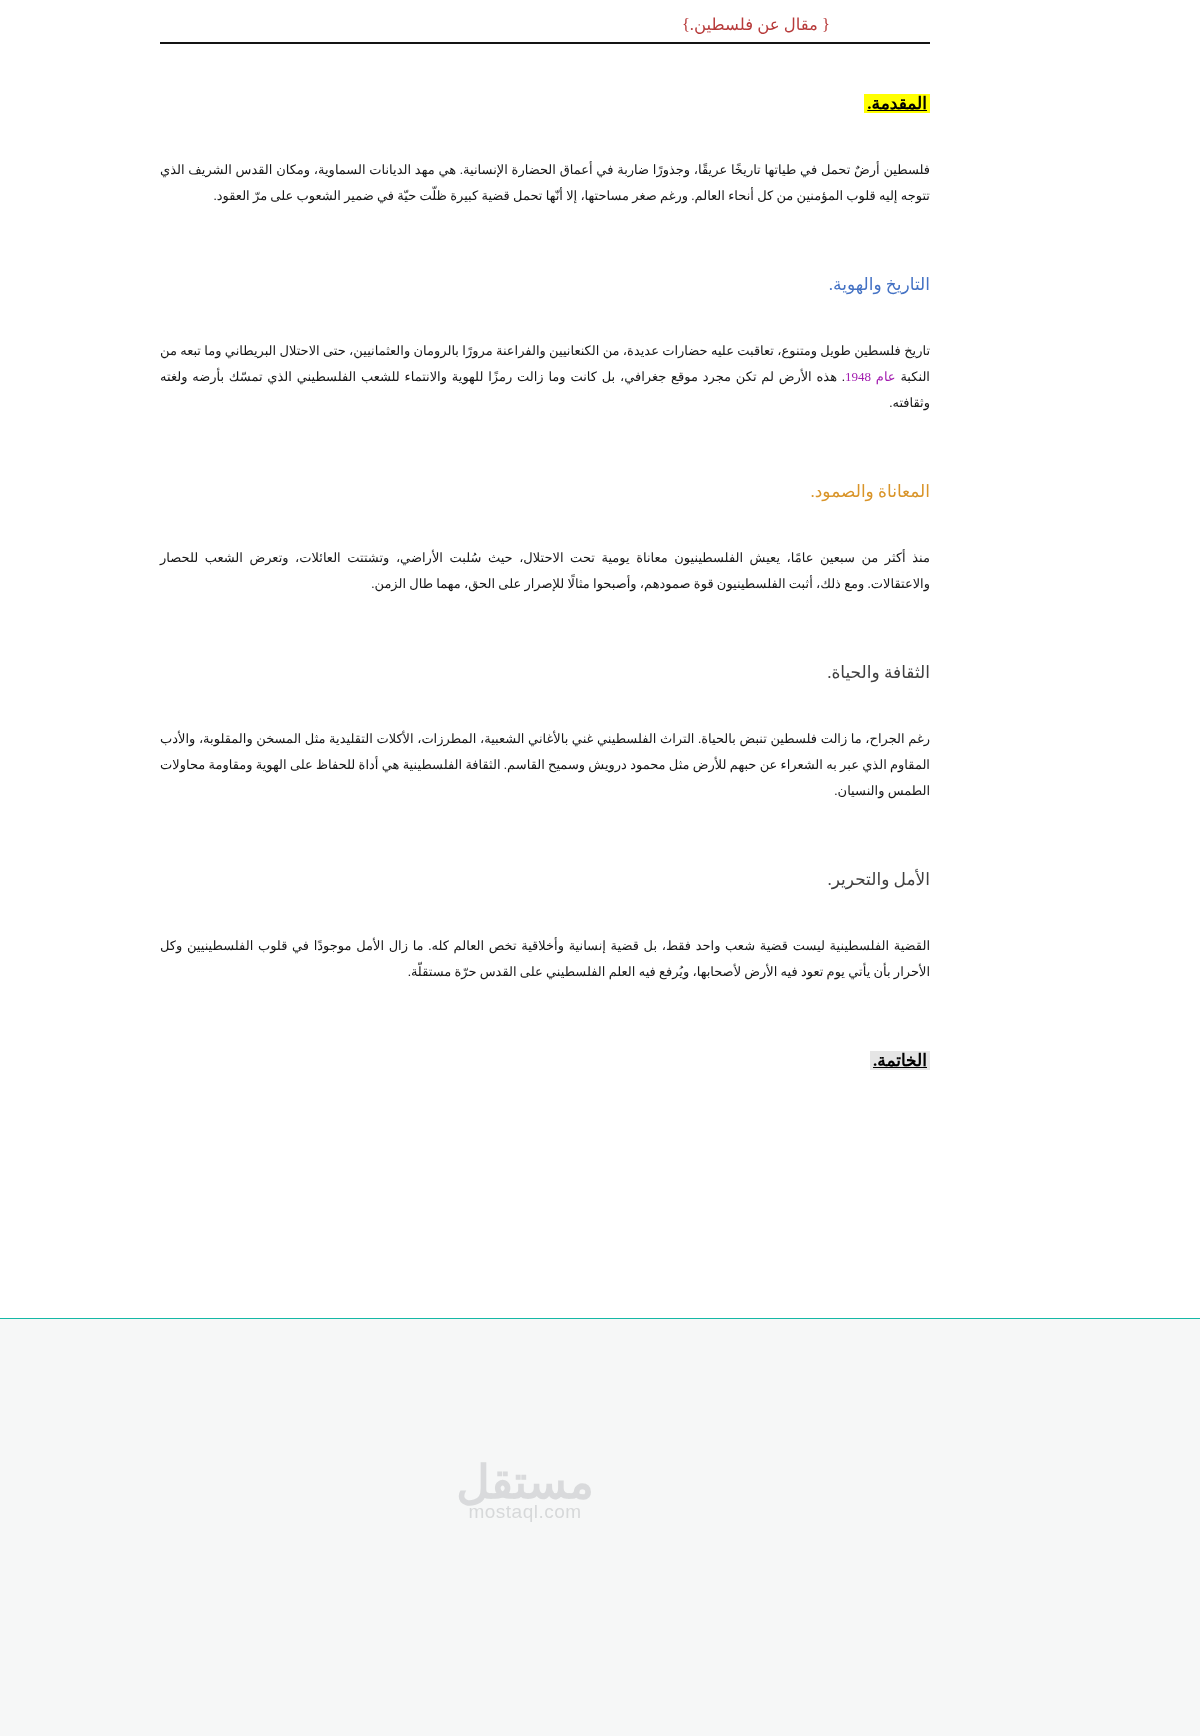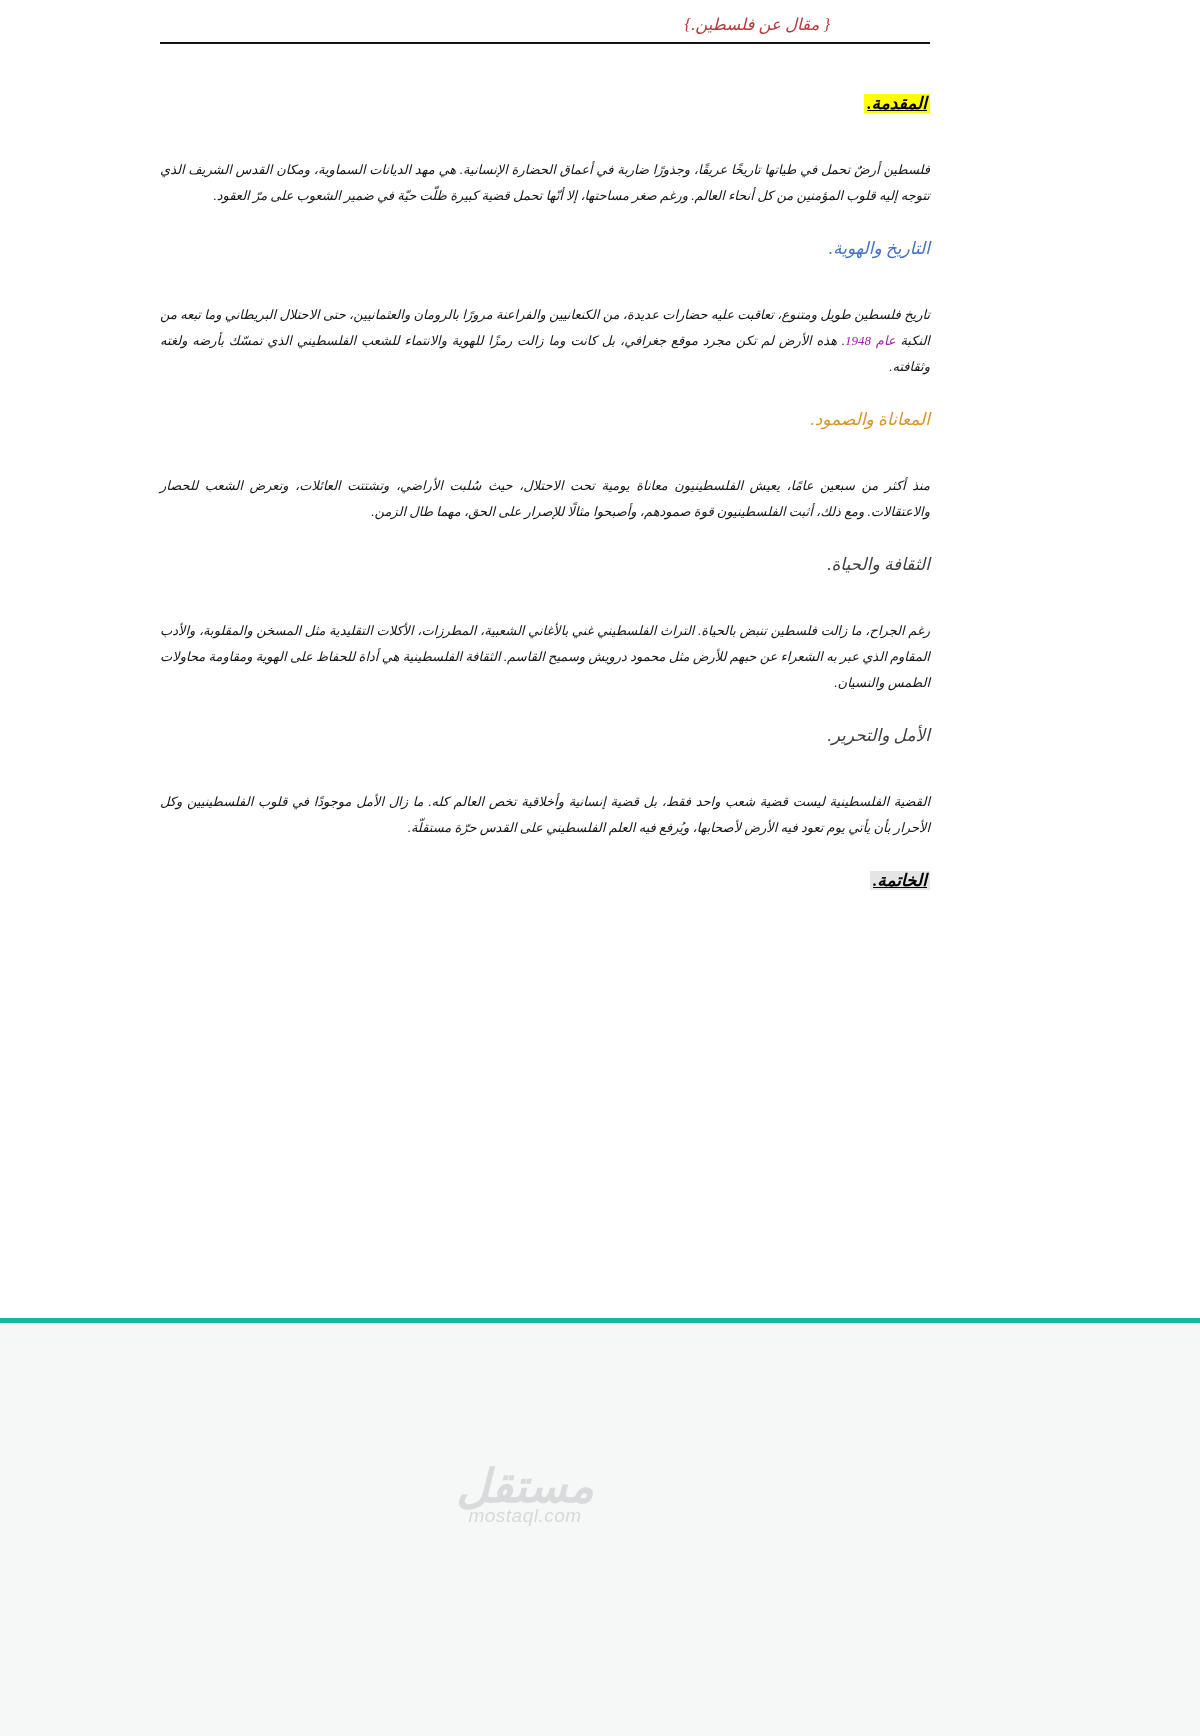--- a/index.html
+++ b/index.html
@@ -6,52 +6,51 @@
   html, body { background:#ffffff; }
   .canvas {
     position:relative;
     width:1200px; height:1736px;
     margin:0 auto;
     background:#ffffff;
     direction:rtl;
     font-family:"Liberation Serif","DejaVu Serif",serif;
     color:#151515;
     overflow:hidden;
-    font-style:italic;
   }
   .page-one { height:1318px; padding:14px 270px 0 160px; }
   .doc-header-title {
     font-size:16.5px;
     color:#b73a3a;
     text-align:right;
     padding-left:0;
     padding-right:100px;
     line-height:22px;
   }
   .doc-header-rule { margin-top:6px; border-bottom:2px solid #141414; height:0; }
-  h2.sec-heading { margin-top:28px; font-size:17px; font-weight:400; text-align:right; line-height:23px; }
+  h2.sec-heading { margin-top:64px; font-size:17px; font-weight:400; text-align:right; line-height:23px; }
   .hl { font-weight:700; color:#000; text-decoration:underline; padding:0 3px; }
   .hl-yellow { background:#ffff00; }
   .hl-cyan  { background:#e5e5e5; }
   .c-blue   { color:#4472c4; }
   .c-orange { color:#d99428; }
   .c-red    { color:#404040; }
   p.para {
     margin-top:42px;
     font-size:13px;
     line-height:26px;
     text-align:justify;
     color:#161616;
   }
   .year-link { color:#a21caf; cursor:pointer; }
   .page-two {
     position:relative;
     height:418px;
     background:#f6f7f7;
-    border-top:5px solid #14b8a6;
+    border-top:1px solid #14b8a6;
     padding:137px 270px 0 160px;
   }
   .page-two p.para { margin-top:0; position:relative; z-index:1; }
   .watermark {
     position:absolute;
     top:140px; left:415px;
     width:220px;
     text-align:center;
     z-index:0;
     color:#c2c4c6;

